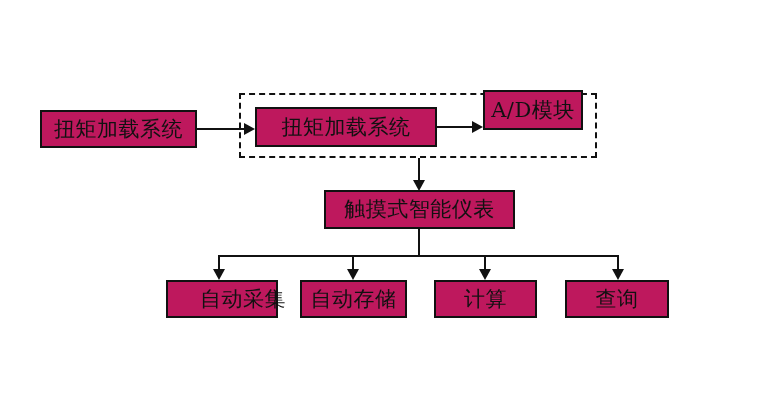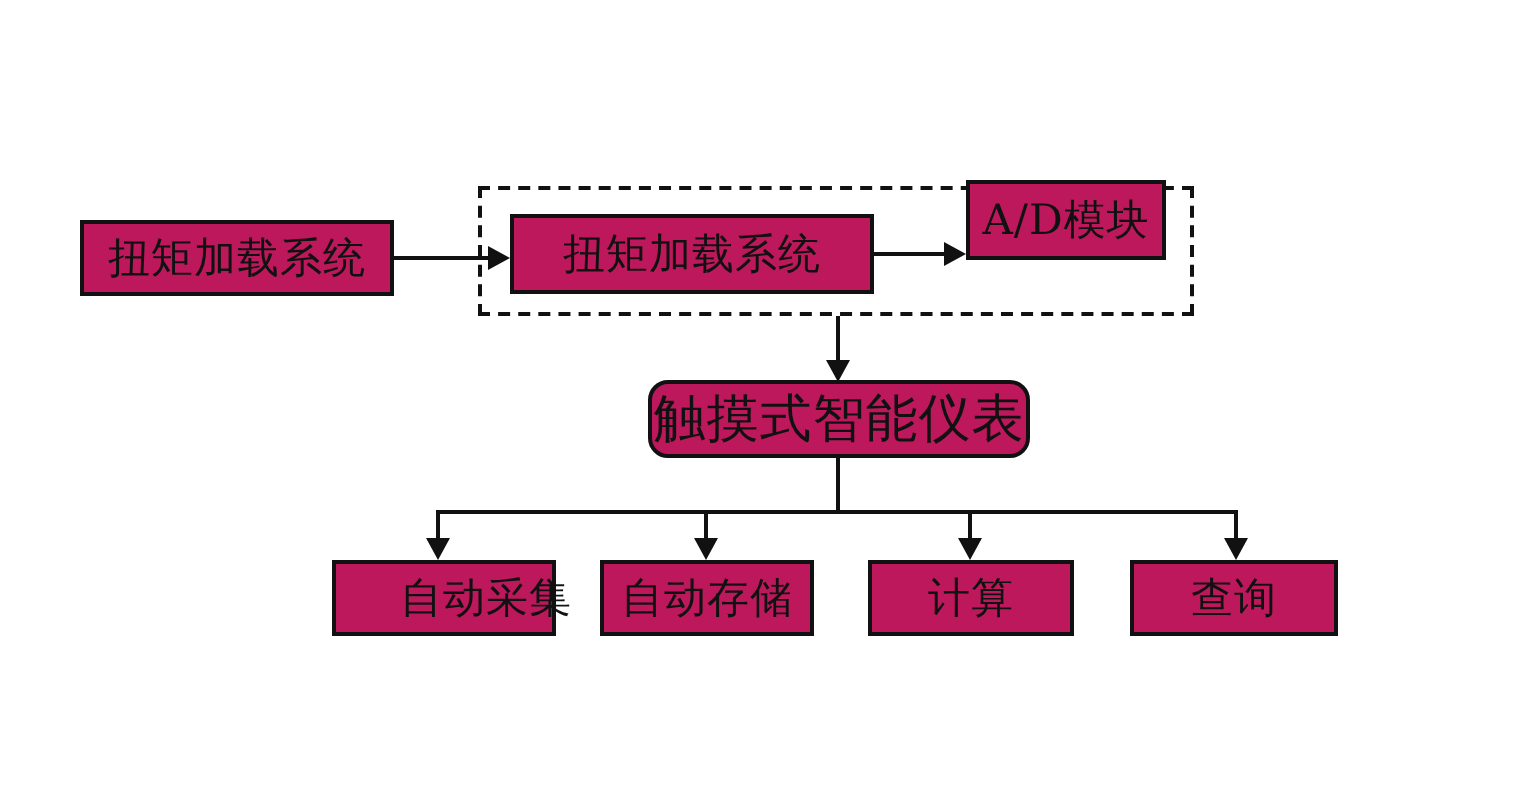--- a/index.html
+++ b/index.html
@@ -23,21 +23,21 @@
     display: flex;
     align-items: center;
     justify-content: center;
     color: #111111;
     letter-spacing: 0.5px;
     white-space: nowrap;
     line-height: 1;
   }
   .node.lvl1 { font-size: 21px; }
   .node.lvl2 { font-size: 21px; }
-  .node.lvl3 { font-size: 26px; border-radius: 10px; }
+  .node.lvl3 { font-size: 21px; }
   .node.leaf { font-size: 21px; }
 
   .group-dashed {
     position: absolute;
     box-sizing: border-box;
     border: 2.5px dashed #111111;
     background: transparent;
   }
 
   .hline {

